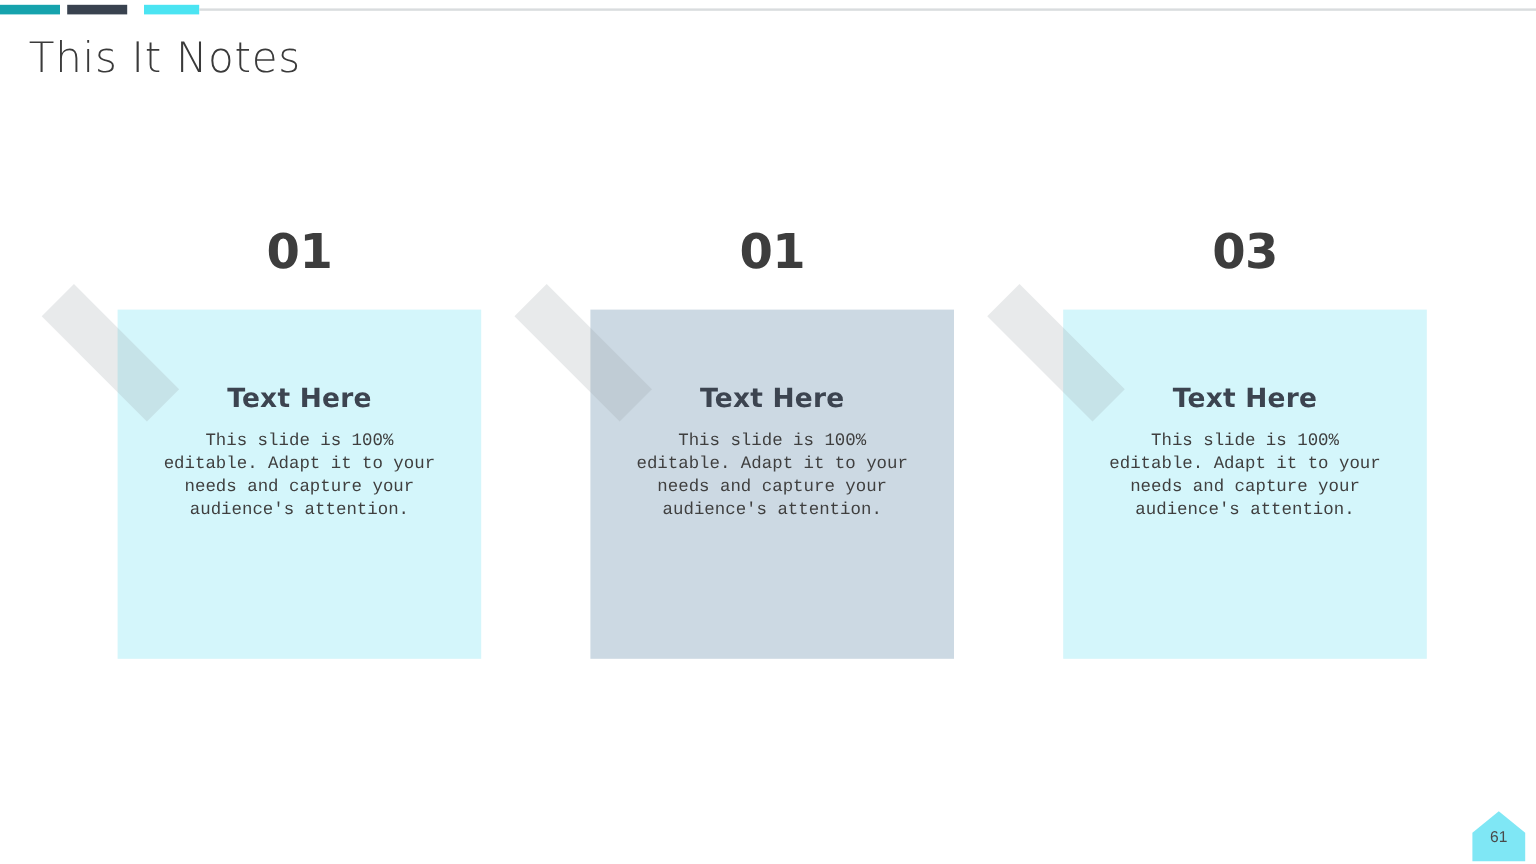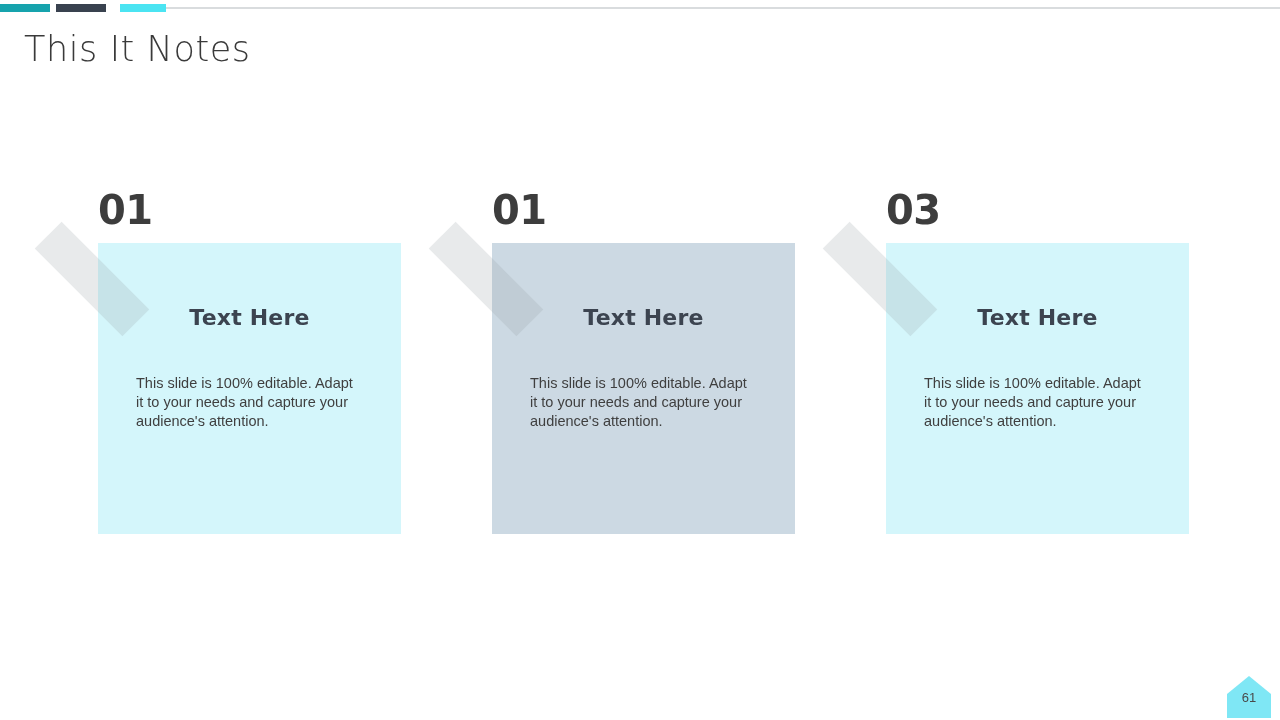--- a/index.html
+++ b/index.html
@@ -65,34 +65,34 @@
   .card-group {
     position: absolute;
     width: 303px;
   }
   .group-0 { left: 98px;  top: 190px; }
   .group-1 { left: 492px; top: 190px; }
   .group-2 { left: 886px; top: 190px; }
 
   .card-number {
     width: 303px;
-    text-align: left;
+    text-align: center;
     font-size: 40px;
     font-weight: bold;
     color: #3D3D3D;
     line-height: 1;
     font-family: "DejaVu Sans", sans-serif;
     letter-spacing: -0.5px;
   }
 
   .note-wrap {
     position: relative;
     width: 303px;
     height: 291px;
-    margin-top: 13px;
+    margin-top: 28px;
   }
 
   .note {
     position: absolute;
     left: 0; top: 0;
     width: 303px;
     height: 291px;
   }
   .note-cyan { background: #D4F6FB; }
   .note-blue { background: #CCD9E3; }
@@ -119,26 +119,27 @@
     font-size: 22px;
     font-weight: bold;
     color: #3C4450;
     font-family: "DejaVu Sans", sans-serif;
     letter-spacing: 0.2px;
   }
 
   .note-body {
     position: absolute;
     left: 38px;
-    top: 131px;
+    top: 101px;
     width: 227px;
+    text-align: center;
     font-size: 14.5px;
     line-height: 19px;
     color: #3F3F3F;
-    font-family: Liberation Sans, sans-serif;
+    font-family: Liberation Mono, monospace;
   }
 
   
   .page-badge {
     position: absolute;
     right: 8px;
     bottom: 2px;
     width: 46px;
     height: 44px;
   }

